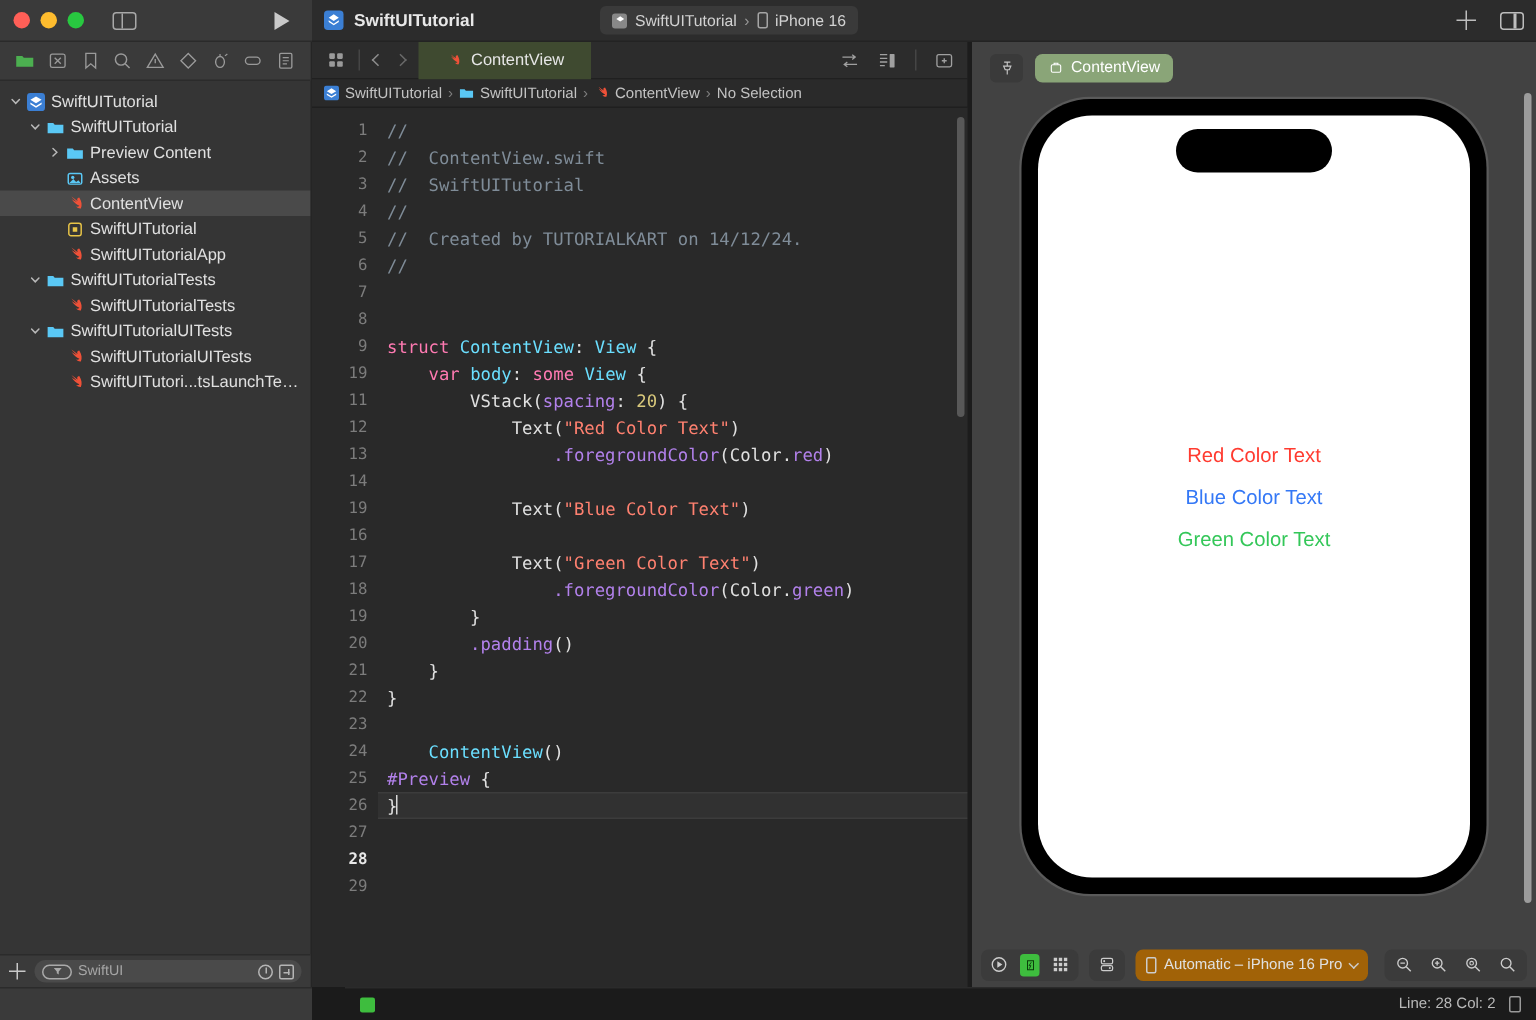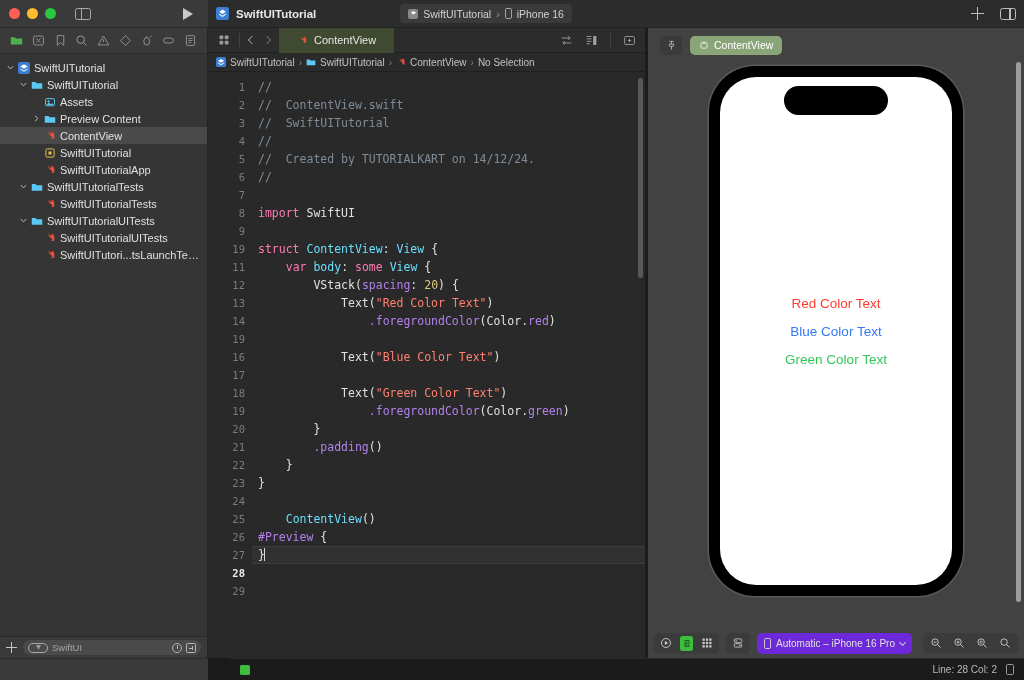--- a/index.html
+++ b/index.html
@@ -204,21 +204,21 @@
   .pin-btn svg { width: 11px; height: 11px; }
   .cv-pill {
     height: 19px; background: #8aa578; border-radius: 5px; display: flex;
     align-items: center; gap: 5px; padding: 0 9px;
   }
   .cv-pill span { color: #fff; font-size: 10.5px; }
   .cv-pill svg { width: 10px; height: 10px; }
 
   .phone-wrap { flex: 1; display: flex; align-items: flex-start; justify-content: center; padding-top: 10px; }
   .phone {
-    width: 254px; height: 530px; background: #000;
+    width: 310px; height: 530px; background: #000;
     border-radius: 46px; padding: 11px; position: relative;
     box-shadow: 0 0 0 1.5px #5a5a5a;
   }
   .screen {
     width: 100%; height: 100%; background: #fff; border-radius: 36px;
     position: relative; overflow: hidden; display: flex;
     align-items: center; justify-content: center;
   }
   .island {
     position: absolute; top: 9px; left: 50%; transform: translateX(-50%);
@@ -235,21 +235,21 @@
     height: 21px; background: #3b3b3b; border-radius: 5px; display: flex;
     align-items: center; padding: 0 6px; gap: 8px;
   }
   .cb-group svg { width: 12px; height: 12px; }
   .cb-live {
     width: 13px; height: 15px; background: #3ebd3e; border-radius: 2.5px;
     display:flex;align-items:center;justify-content:center;
   }
   .cb-live svg { width: 8px; height: 9px; }
   .dev-sel {
-    height: 21px; background: #6d28d9; border-radius: 5px; display: flex;
+    height: 21px; background: #a16207; border-radius: 5px; display: flex;
     align-items: center; padding: 0 7px; gap: 5px;
   }
   .dev-sel span { color: #e0e0e0; font-size: 10px; }
   .dev-sel .phone-g { width: 7px; height: 11px; border: 1px solid #ccc; border-radius: 1.5px; }
   .dd-chev { width: 5px; height: 5px; border-right: 1.2px solid #ccc; border-bottom: 1.2px solid #ccc;
     transform: rotate(45deg); margin-bottom: 2px; }
   .zoom-group { margin-left: auto; height: 21px; background: #3b3b3b; border-radius: 5px;
     display: flex; align-items: center; padding: 0 7px; gap: 11px; }
   .zoom-group svg { width: 12px; height: 12px; }
   .cv-scrollbar {
@@ -389,43 +389,43 @@
             </div>
             <div class="ico">
               <svg viewBox="0 0 16 16">
                 <path d="M1 4 H6 L7.3 5.6 H15 V13 H1 Z" fill="#5ac8f5"></path>
               </svg>
             </div>
             <div class="lbl">SwiftUITutorial</div>
           </div>
           <div class="row">
             <div style="width:31px;flex-shrink:0"></div>
+            <div class="tw">
+              <svg viewBox="0 0 10 10">
+                <path d="M3.3 1.5 L7 5 L3.3 8.5" fill="none" stroke="#b9b9b9" stroke-width="1.4" stroke-linecap="round"></path>
+              </svg>
+            </div>
+            <div class="ico">
+              <svg viewBox="0 0 16 16">
+                <path d="M1 4 H6 L7.3 5.6 H15 V13 H1 Z" fill="#5ac8f5"></path>
+              </svg>
+            </div>
+            <div class="lbl">Preview Content</div>
+          </div>
+          <div class="row">
+            <div style="width:31px;flex-shrink:0"></div>
             <div class="tw"></div>
             <div class="ico">
               <svg viewBox="0 0 16 16">
                 <rect x="2" y="3.5" width="12" height="9.5" rx="1.5" fill="none" stroke="#5ac8f5" stroke-width="1.3"></rect>
                 <circle cx="6" cy="7" r="1.5" fill="#5ac8f5"></circle>
                 <path d="M3 12 L6.5 8.5 L9 11 L11 9.5 L13 12 Z" fill="#5ac8f5"></path>
               </svg>
             </div>
             <div class="lbl">Assets</div>
-          </div>
-          <div class="row">
-            <div style="width:31px;flex-shrink:0"></div>
-            <div class="tw">
-              <svg viewBox="0 0 10 10">
-                <path d="M3.3 1.5 L7 5 L3.3 8.5" fill="none" stroke="#b9b9b9" stroke-width="1.4" stroke-linecap="round"></path>
-              </svg>
-            </div>
-            <div class="ico">
-              <svg viewBox="0 0 16 16">
-                <path d="M1 4 H6 L7.3 5.6 H15 V13 H1 Z" fill="#5ac8f5"></path>
-              </svg>
-            </div>
-            <div class="lbl">Preview Content</div>
           </div>
           <div class="row selected">
             <div style="width:31px;flex-shrink:0"></div>
             <div class="tw"></div>
             <div class="ico">
               <svg viewBox="0 0 16 16">
                 <path d="M11.8 2.2 C14 5.6 14.5 9.3 13.2 12 C11.8 12.3 10.1 11.4 9 10.3 C10.5 10.5 11.4 10.2 11.9 9.6 C9.6 8.6 6.8 6.3 5 3.5 C6.6 4.7 8.3 5.7 9.6 6.3 C7.7 4.5 5.9 2.6 4.8 1.3 C6.8 2.8 9.1 4.5 10.4 5.4 C9.9 4 9.4 2.8 11.8 2.2 Z" fill="#f05138"></path>
               </svg>
             </div>
             <div class="lbl">ContentView</div>
@@ -626,21 +626,20 @@
               <div>29</div>
             </div>
           <div class="codelines" id="lines">
               <div class="cl"><span class="cm">//</span></div>
               <div class="cl"><span class="cm">//  ContentView.swift</span></div>
               <div class="cl"><span class="cm">//  SwiftUITutorial</span></div>
               <div class="cl"><span class="cm">//</span></div>
               <div class="cl"><span class="cm">//  Created by TUTORIALKART on 14/12/24.</span></div>
               <div class="cl"><span class="cm">//</span></div>
               <div class="cl"></div>
-              <div class="cl"><span class="kw">import</span><span> SwiftUI</span></div>
               <div class="cl"></div>
               <div class="cl"><span class="kw">struct</span><span> </span><span class="ty">ContentView</span><span>: </span><span class="ty">View</span><span> {</span></div>
               <div class="cl"><span>    </span><span class="kw">var</span><span> </span><span class="ty">body</span><span>: </span><span class="kw">some</span><span> </span><span class="ty">View</span><span> {</span></div>
               <div class="cl"><span>        </span><span>VStack</span><span>(</span><span class="fn">spacing</span><span>: </span><span class="num">20</span><span>) {</span></div>
               <div class="cl"><span>            </span><span>Text</span><span>(</span><span class="st">"Red Color Text"</span><span>)</span></div>
               <div class="cl"><span>                </span><span class="fn">.foregroundColor</span><span>(</span><span>Color</span><span>.</span><span class="fn">red</span><span>)</span></div>
               <div class="cl"></div>
               <div class="cl"><span>            </span><span>Text</span><span>(</span><span class="st">"Blue Color Text"</span><span>)</span></div>
               <div class="cl"></div>
               <div class="cl"><span>            </span><span>Text</span><span>(</span><span class="st">"Green Color Text"</span><span>)</span></div>

